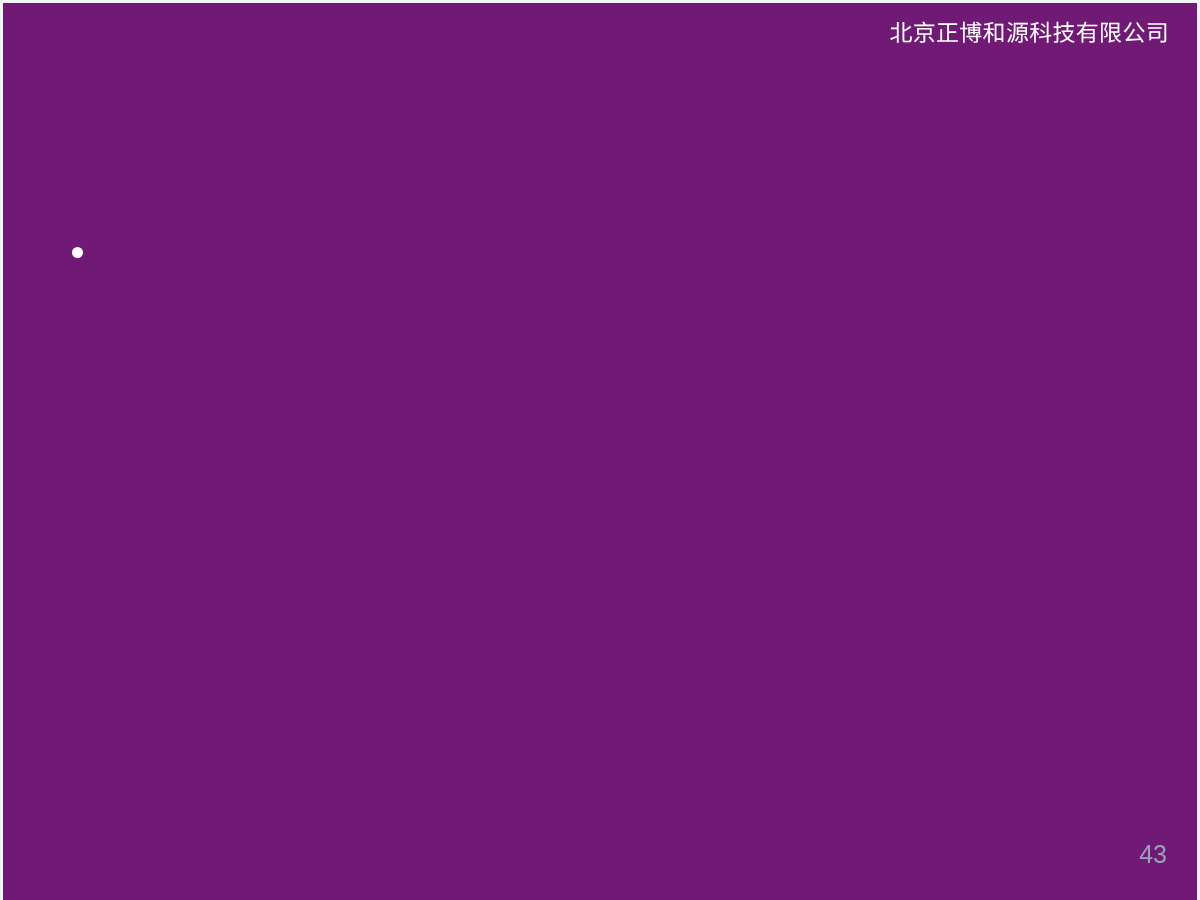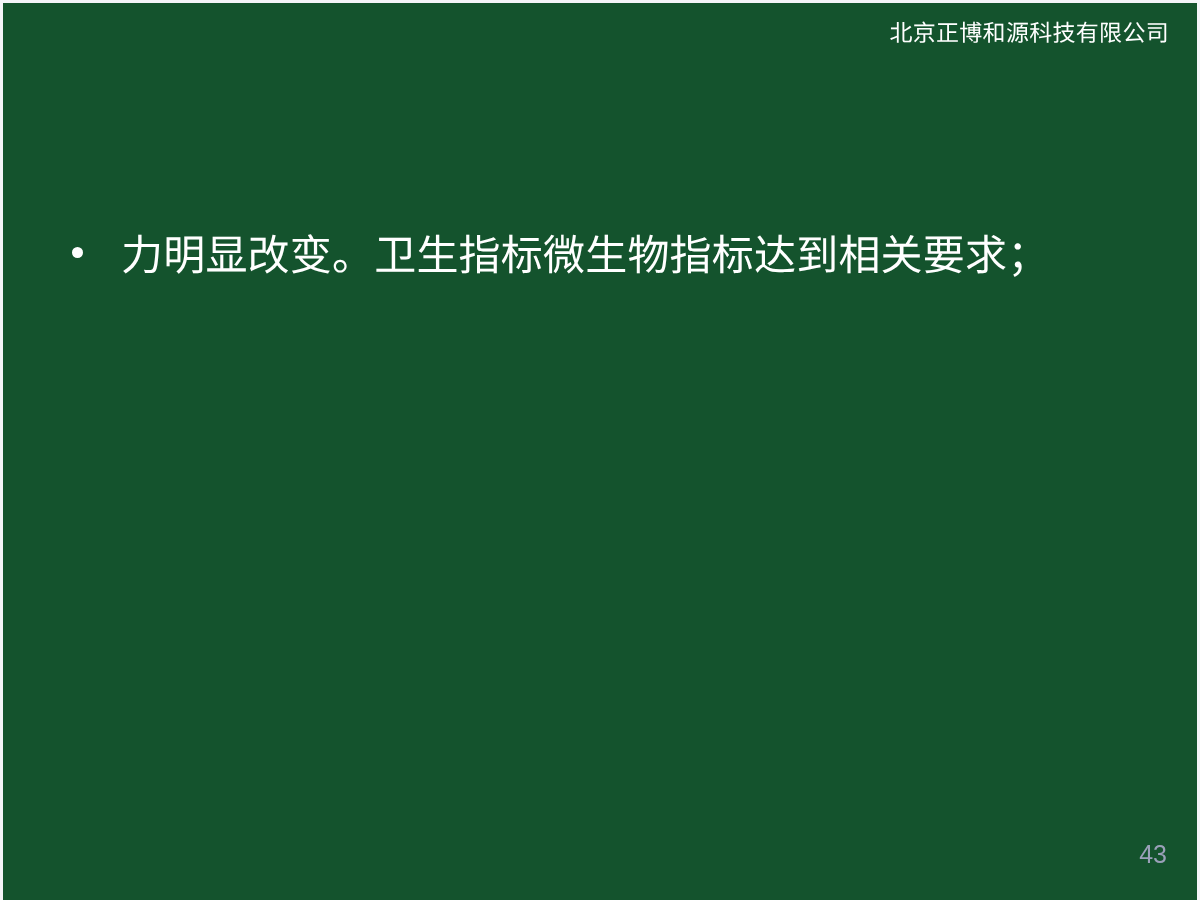--- a/index.html
+++ b/index.html
@@ -10,21 +10,21 @@
   }
   body {
     font-family: "Liberation Sans", "DejaVu Sans", sans-serif;
   }
 
   .slide {
     position: relative;
     width: 1200px;
     height: 900px;
     box-sizing: border-box;
-    background: #14532d;
+    background: #701a75;
     border-left: 3px solid #f4f4f8;
     border-top: 3px solid #f4f4f8;
     border-right: 3px solid #f4f4f8;
     border-bottom: 0;
     overflow: hidden;
   }
 
   
   .slide-header {
     position: absolute;
@@ -109,21 +109,20 @@
 
   <div class="slide-header">北京正博和源科技有限公司</div>
 
 
   <ul class="body-list">
 
 
     <li class="bullet-item">
       <span class="bullet-marker"></span>
       <div class="bullet-lines">
-        <span class="bullet-line">力明显改变。卫生指标微生物指标达到相关要求；</span>
       </div>
     </li>
 
   </ul>
 
   <div class="page-number">43</div>
 
 </div>
 
 </body></html>

